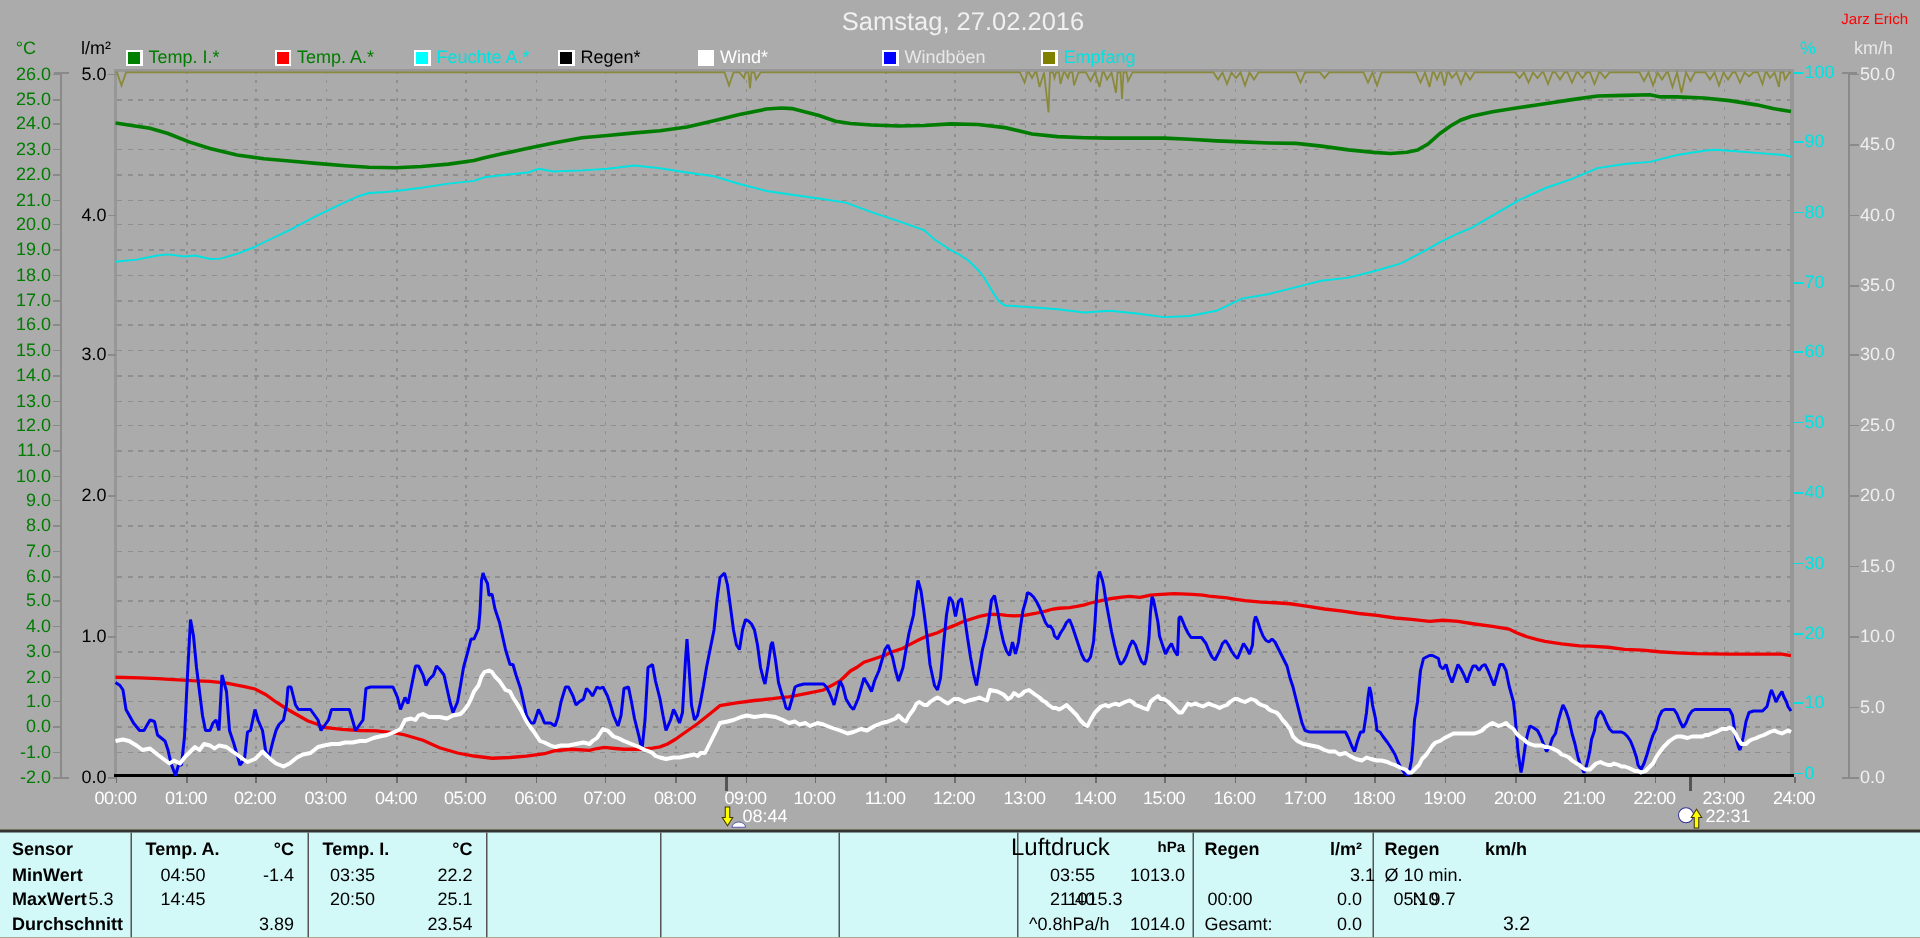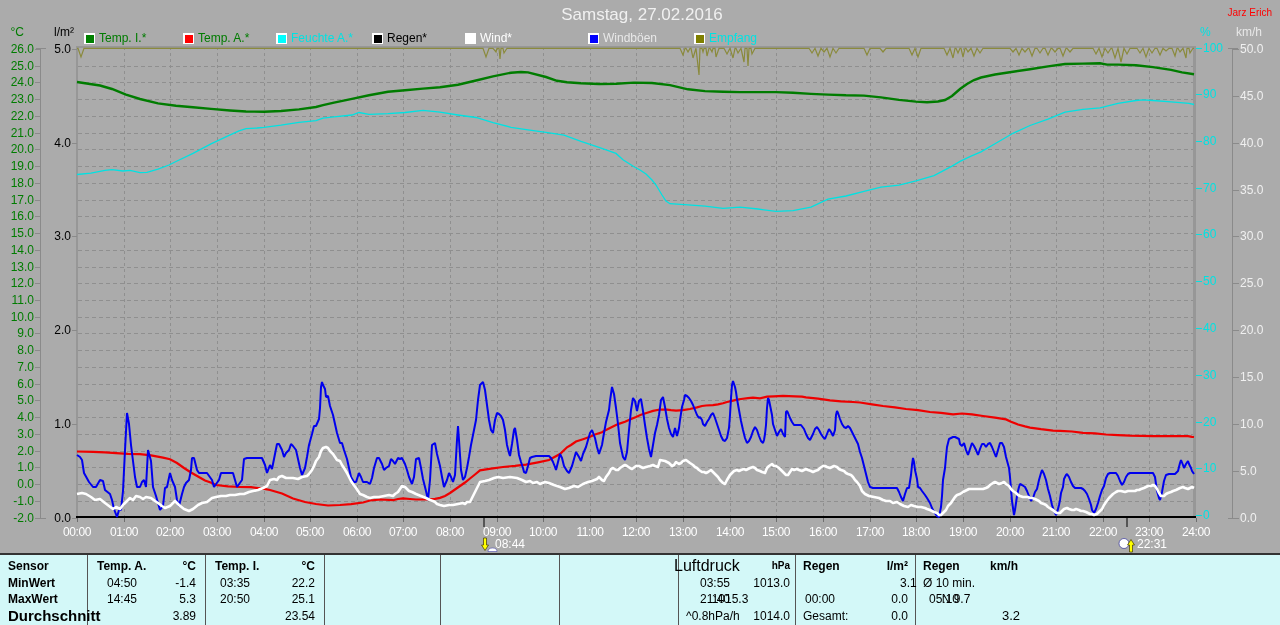--- a/index.html
+++ b/index.html
@@ -300,27 +300,27 @@
     <div style="position:absolute;left:205px;top:555px;width:1px;height:70px;background:#555"></div>
     <div style="position:absolute;left:324px;top:555px;width:1px;height:70px;background:#555"></div>
     <div style="position:absolute;left:440px;top:555px;width:1px;height:70px;background:#555"></div>
     <div style="position:absolute;left:559px;top:555px;width:1px;height:70px;background:#555"></div>
     <div style="position:absolute;left:678px;top:555px;width:1px;height:70px;background:#555"></div>
     <div style="position:absolute;left:795px;top:555px;width:1px;height:70px;background:#555"></div>
     <div style="position:absolute;left:915px;top:555px;width:1px;height:70px;background:#555"></div>
     <div style="position:absolute;left:8px;top:558px;font-size:12px;font-weight:bold;line-height:16px;height:16px;white-space:nowrap">Sensor</div>
     <div style="position:absolute;left:8px;top:575px;font-size:12px;font-weight:bold;line-height:16px;height:16px;white-space:nowrap">MinWert</div>
     <div style="position:absolute;left:8px;top:591px;font-size:12px;font-weight:bold;line-height:16px;height:16px;white-space:nowrap">MaxWert</div>
-    <div style="position:absolute;left:8px;top:608px;font-size:15px;font-weight:bold;line-height:16px;height:16px;white-space:nowrap">Durchschnitt</div>
+    <div style="position:absolute;left:8px;top:608px;font-size:12px;font-weight:bold;line-height:16px;height:16px;white-space:nowrap">Durchschnitt</div>
     <div style="position:absolute;left:97px;top:558px;font-size:12px;font-weight:bold;line-height:16px;height:16px;white-space:nowrap">Temp. A.</div>
     <div style="position:absolute;left:76px;width:120px;text-align:right;top:558px;font-size:12px;font-weight:bold;line-height:16px;height:16px;white-space:nowrap">°C</div>
     <div style="position:absolute;left:107px;top:575px;font-size:12px;font-weight:normal;line-height:16px;height:16px;white-space:nowrap">04:50</div>
     <div style="position:absolute;left:76px;width:120px;text-align:right;top:575px;font-size:12px;font-weight:normal;line-height:16px;height:16px;white-space:nowrap">-1.4</div>
     <div style="position:absolute;left:107px;top:591px;font-size:12px;font-weight:normal;line-height:16px;height:16px;white-space:nowrap">14:45</div>
-    <div style="position:absolute;left:76px;width:120px;text-align:right;top:591px;font-size:12px;font-weight:normal;line-height:16px;height:16px;white-space:nowrap">5.3</div>
+    <div style="position:absolute;left:59px;width:120px;text-align:left;top:591px;font-size:12px;font-weight:normal;line-height:16px;height:16px;white-space:nowrap">5.3</div>
     <div style="position:absolute;left:76px;width:120px;text-align:right;top:608px;font-size:12px;font-weight:normal;line-height:16px;height:16px;white-space:nowrap">3.89</div>
     <div style="position:absolute;left:215px;top:558px;font-size:12px;font-weight:bold;line-height:16px;height:16px;white-space:nowrap">Temp. I.</div>
     <div style="position:absolute;left:195px;width:120px;text-align:right;top:558px;font-size:12px;font-weight:bold;line-height:16px;height:16px;white-space:nowrap">°C</div>
     <div style="position:absolute;left:220px;top:575px;font-size:12px;font-weight:normal;line-height:16px;height:16px;white-space:nowrap">03:35</div>
     <div style="position:absolute;left:195px;width:120px;text-align:right;top:575px;font-size:12px;font-weight:normal;line-height:16px;height:16px;white-space:nowrap">22.2</div>
     <div style="position:absolute;left:220px;top:591px;font-size:12px;font-weight:normal;line-height:16px;height:16px;white-space:nowrap">20:50</div>
     <div style="position:absolute;left:195px;width:120px;text-align:right;top:591px;font-size:12px;font-weight:normal;line-height:16px;height:16px;white-space:nowrap">25.1</div>
     <div style="position:absolute;left:195px;width:120px;text-align:right;top:608px;font-size:12px;font-weight:normal;line-height:16px;height:16px;white-space:nowrap">23.54</div>
     <div style="position:absolute;left:674px;top:558px;font-size:16px;font-weight:normal;line-height:16px;height:16px;white-space:nowrap">Luftdruck</div>
     <div style="position:absolute;left:670px;width:120px;text-align:right;top:558px;font-size:10px;font-weight:bold;line-height:16px;height:16px;white-space:nowrap">hPa</div>

